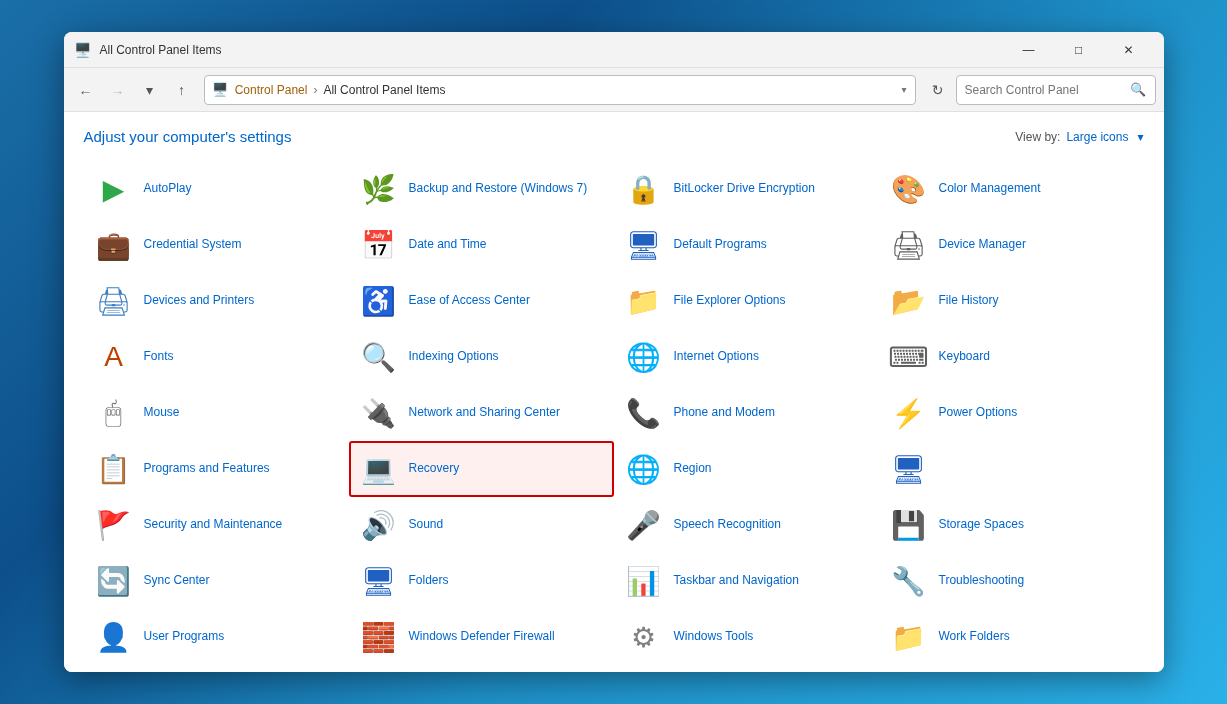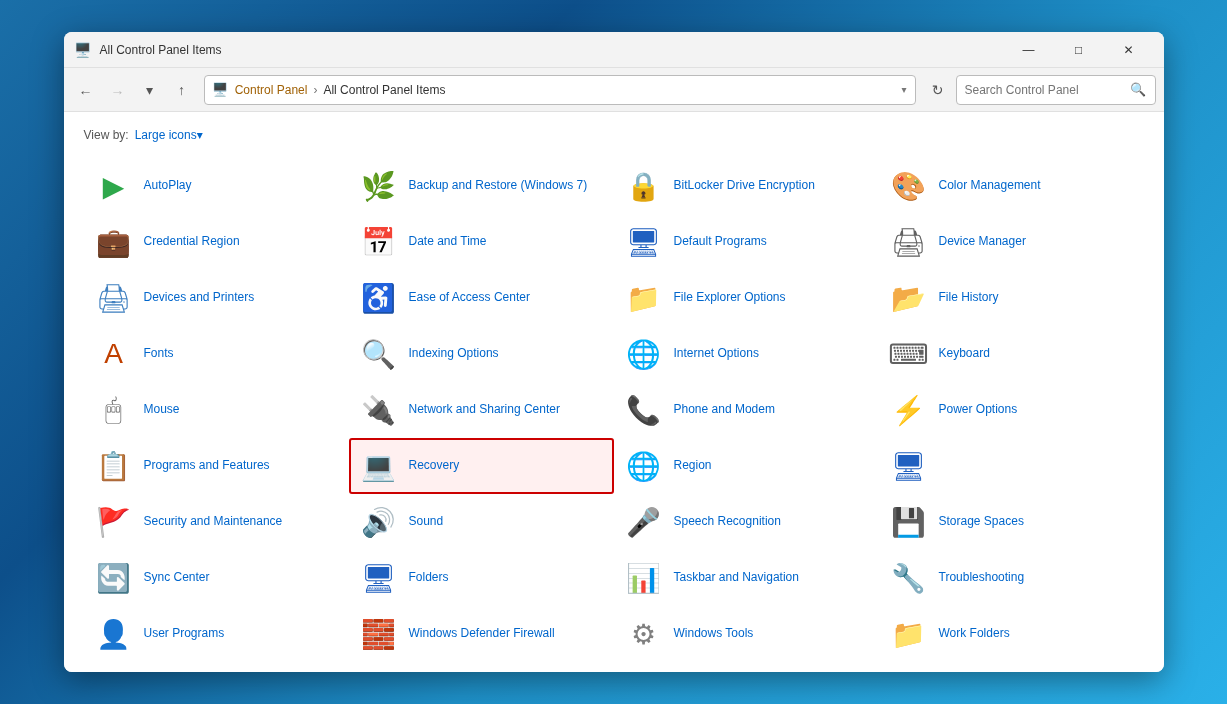--- a/index.html
+++ b/index.html
@@ -175,21 +175,21 @@
       gap: 6px;
       font-size: 12px;
       color: #555;
     }
     .view-by-label { color: #555; }
     .view-by-value {
       color: #0066cc;
       cursor: pointer;
       display: flex;
       align-items: center;
-      gap: 0;
+      gap: 9px;
     }
     .items-grid {
       display: grid;
       grid-template-columns: repeat(4, 1fr);
       gap: 0;
     }
     .item {
       display: flex;
       align-items: center;
       gap: 10px;
@@ -247,20 +247,21 @@
     </div>
     <button class="refresh-btn">↻</button>
     <div class="search-bar">
       <input class="search-input" type="text" placeholder="Search Control Panel" style="">
       <span class="search-icon-btn">🔍</span>
     </div>
   </div>
 
   <div class="main-content">
     <div class="top-bar">
+      <span class="page-title">Adjust your computer's settings</span>
       <div class="view-by">
         <span class="view-by-label">View by:</span>
         <span class="view-by-value">
           <span>Large icons</span>
           <span>▾</span>
         </span>
       </div>
     </div>
 
     <div class="items-grid" id="items-grid">
@@ -276,21 +277,21 @@
         <div class="item">
           <div class="item-icon" style="color: rgb(136, 136, 136);">🔒</div>
           <span class="item-label">BitLocker Drive Encryption</span>
         </div>
         <div class="item">
           <div class="item-icon" style="color: rgb(224, 160, 32);">🎨</div>
           <span class="item-label">Color Management</span>
         </div>
         <div class="item">
           <div class="item-icon" style="color: rgb(200, 160, 0);">💼</div>
-          <span class="item-label">Credential Region</span>
+          <span class="item-label">Credential System</span>
         </div>
         <div class="item">
           <div class="item-icon" style="color: rgb(32, 96, 192);">📅</div>
           <span class="item-label">Date and Time</span>
         </div>
         <div class="item">
           <div class="item-icon" style="color: rgb(32, 96, 192);">🖥</div>
           <span class="item-label">Default Programs</span>
         </div>
         <div class="item">

